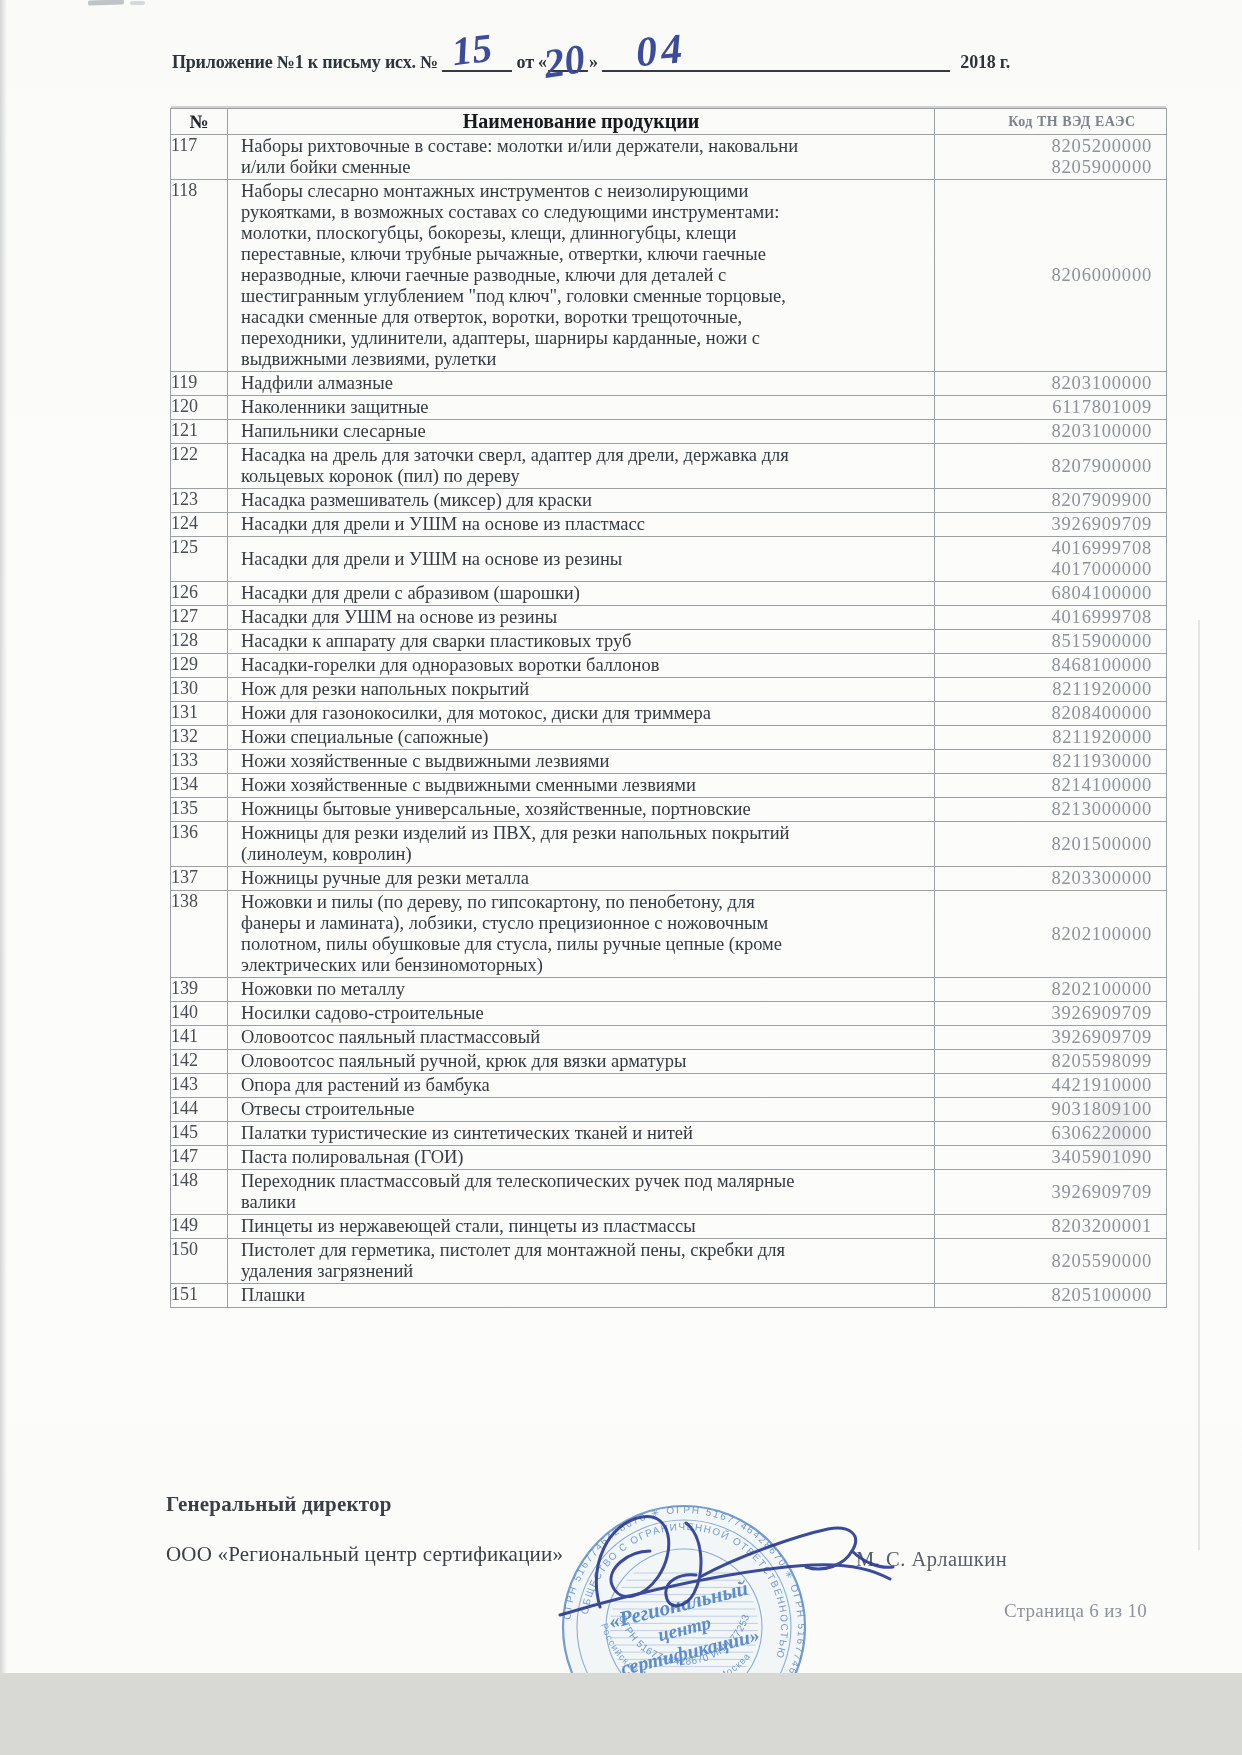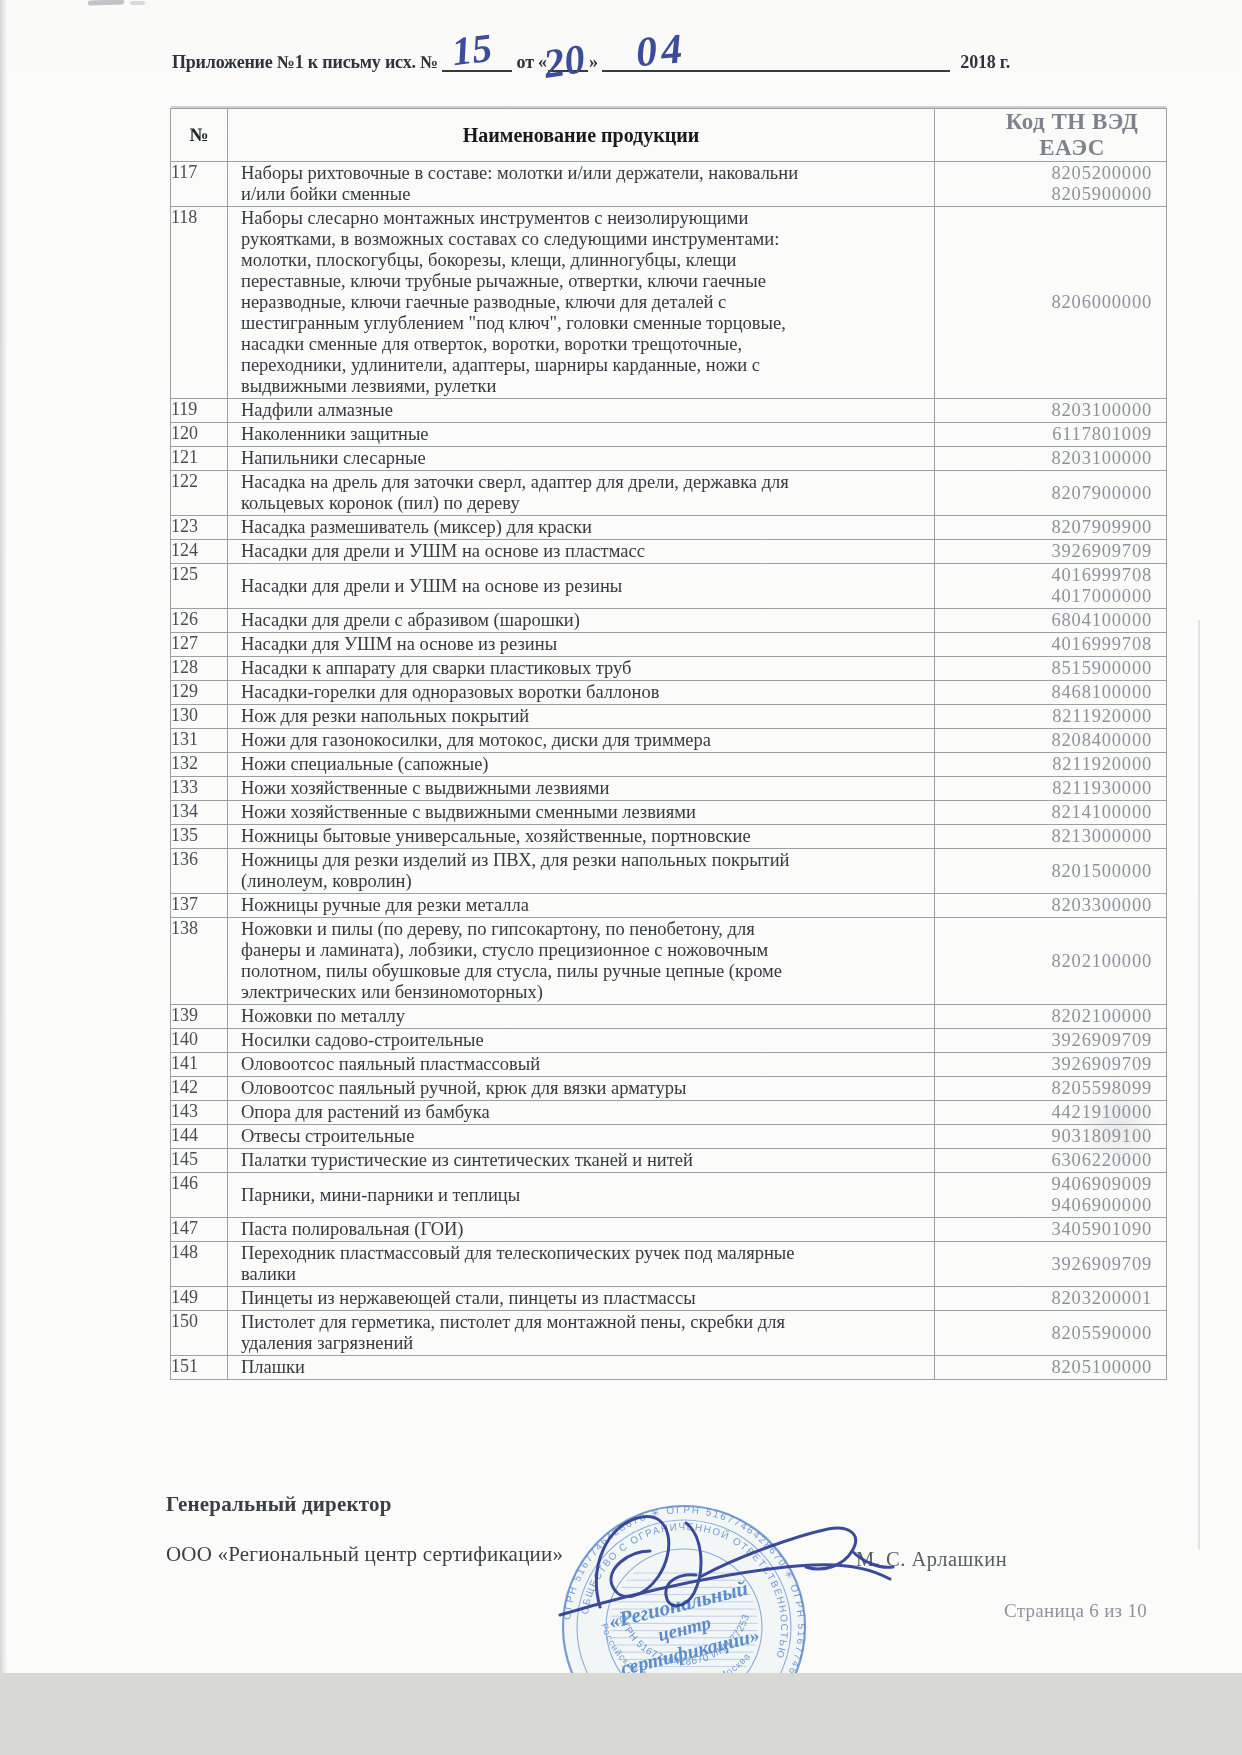--- a/index.html
+++ b/index.html
@@ -45,21 +45,21 @@
     border-collapse:collapse;table-layout:fixed;
     box-shadow:0 -3px 0 -1px rgba(150,155,160,.45);
   }
   .doc-table th,.doc-table td{border:1px solid #9aa0a6;}
   .doc-table{border:1px solid #82878c;}
   .doc-table th{
     height:25px;font-size:19px;font-weight:700;text-align:center;
     color:#23282e;padding:0;
   }
   th.h-name{font-size:20px;color:#16191d;}
-  th.h-code{font-size:23px;color:#7d838c;letter-spacing:.5px;padding-left:43px;}
+  th.h-code{font-size:14px;color:#7d838c;letter-spacing:.5px;padding-left:43px;}
   .doc-table td{
     padding:1px 0;font-size:18.5px;line-height:21px;vertical-align:middle;
   }
   td.num{vertical-align:top;color:#474d54;font-size:18px;padding-top:0;margin-left:36px;}
   td.name{padding-left:13px;padding-right:8px;color:#353b42;white-space:pre-line;}
   td.code{text-align:right;padding-right:14px;color:#8b929b;white-space:pre-line;letter-spacing:.8px;}
   
   .dir-title{position:absolute;left:166px;top:1492px;font-size:21px;font-weight:700;color:#3a4046;letter-spacing:.2px;}
   .company{position:absolute;left:166px;top:1542px;font-size:21px;font-weight:400;color:#3a4046;letter-spacing:.2px;}
   .dir-name{position:absolute;left:856px;top:1548px;font-size:20.5px;color:#565d66;letter-spacing:.5px;}
@@ -258,26 +258,20 @@
         </tr>
         <tr>
           <td class="num">144</td>
           <td class="name">Отвесы строительные</td>
           <td class="code">9031809100</td>
         </tr>
         <tr>
           <td class="num">145</td>
           <td class="name">Палатки туристические из синтетических тканей и нитей</td>
           <td class="code">6306220000</td>
-        </tr>
-        <tr>
-          <td class="num">146</td>
-          <td class="name">Парники, мини-парники и теплицы</td>
-          <td class="code">9406909009
-9406900000</td>
         </tr>
         <tr>
           <td class="num">147</td>
           <td class="name">Паста полировальная (ГОИ)</td>
           <td class="code">3405901090</td>
         </tr>
         <tr>
           <td class="num">148</td>
           <td class="name">Переходник пластмассовый для телескопических ручек под малярные
 валики</td>

